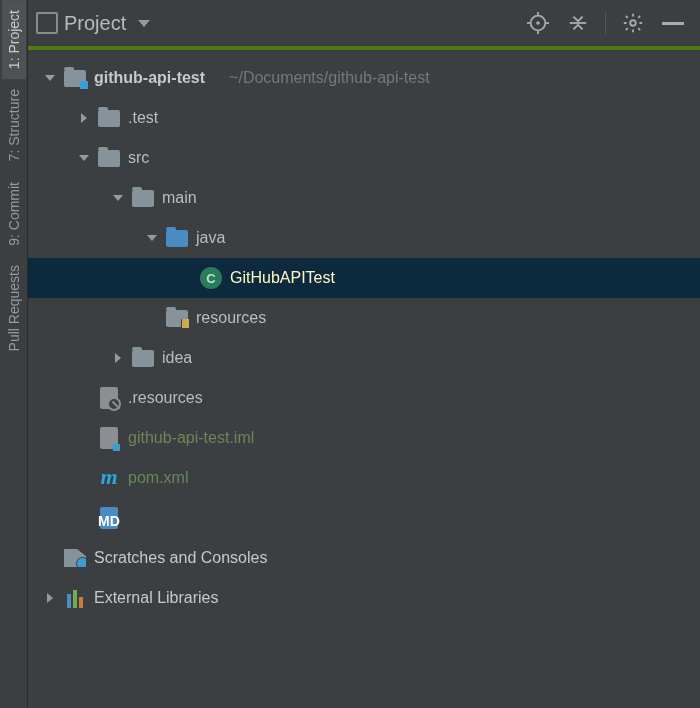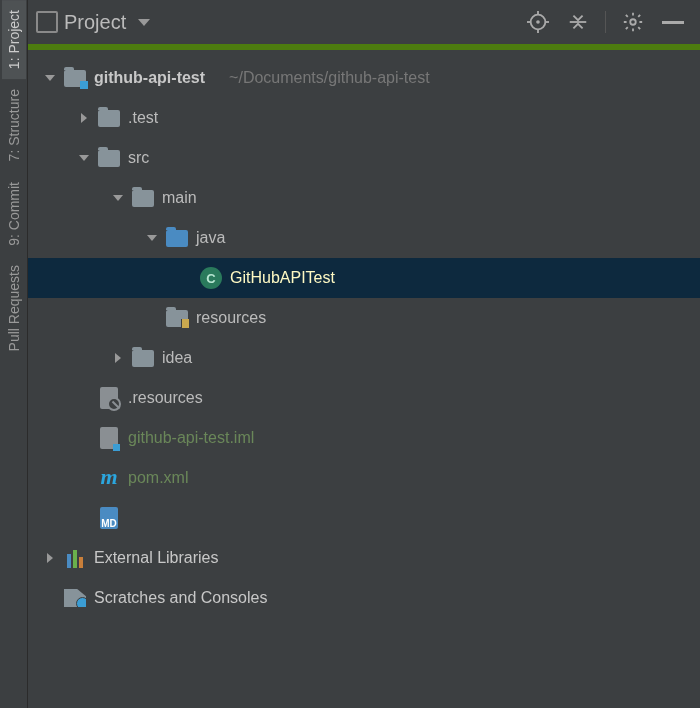--- a/index.html
+++ b/index.html
@@ -34,21 +34,21 @@
       color: #ccc;
     }
     .main {
       flex: 1;
       display: flex;
       flex-direction: column;
     }
     .toolbar {
       height: 50px;
       background: #3c3f41;
-      border-bottom: 6px solid #4d7c0f;
+      border-bottom: 4px solid #4d7c0f;
       display: flex;
       align-items: center;
       padding: 12px 8px;
     }
     .toolbar-left {
       display: flex;
       align-items: center;
       gap: 6px;
     }
     .tool-icon-box {
@@ -191,21 +191,21 @@
     }
     .file-icon {
       width: 18px;
       height: 22px;
       background: #8a8f93;
       border-radius: 2px;
       position: relative;
       display: inline-flex;
       align-items: flex-end;
       justify-content: center;
-      font-size: 10px;
+      font-size: 14px;
       color: #3c3f41;
       font-weight: bold;
     }
     .file-icon.ignore::after {
       content: "";
       position: absolute;
       bottom: -2px;
       right: -3px;
       width: 10px;
       height: 10px;
@@ -440,34 +440,34 @@
     <div class="row">
       <span class="indent" style="width:44px"></span>
       <span class="chev-spacer"></span>
       <span class="icon">
           <span class="file-icon md">MD</span>
         </span>
     </div>
 
     <div class="row">
       <span class="indent" style="width:10px"></span>
+      <span class="chev-spacer"></span>
+      <span class="icon">
+          <span class="scratch-icon"></span>
+        </span>
+      <span class="label white">Scratches and Consoles</span>
+    </div>
+
+    <div class="row">
+      <span class="indent" style="width:10px"></span>
       <span class="chev chev-right"></span>
       <span class="icon">
         <span class="lib-icon">
           <span style="height:14px;background:#4a8bc2"></span>
           <span style="height:18px;background:#6ab04c"></span>
           <span style="height:11px;background:#c97f3a"></span>
         </span>
       </span>
       <span class="label white">External Libraries</span>
     </div>
 
-    <div class="row">
-      <span class="indent" style="width:10px"></span>
-      <span class="chev-spacer"></span>
-      <span class="icon">
-          <span class="scratch-icon"></span>
-        </span>
-      <span class="label white">Scratches and Consoles</span>
-    </div>
-
   </div>
 </div>
 
 </body></html>

